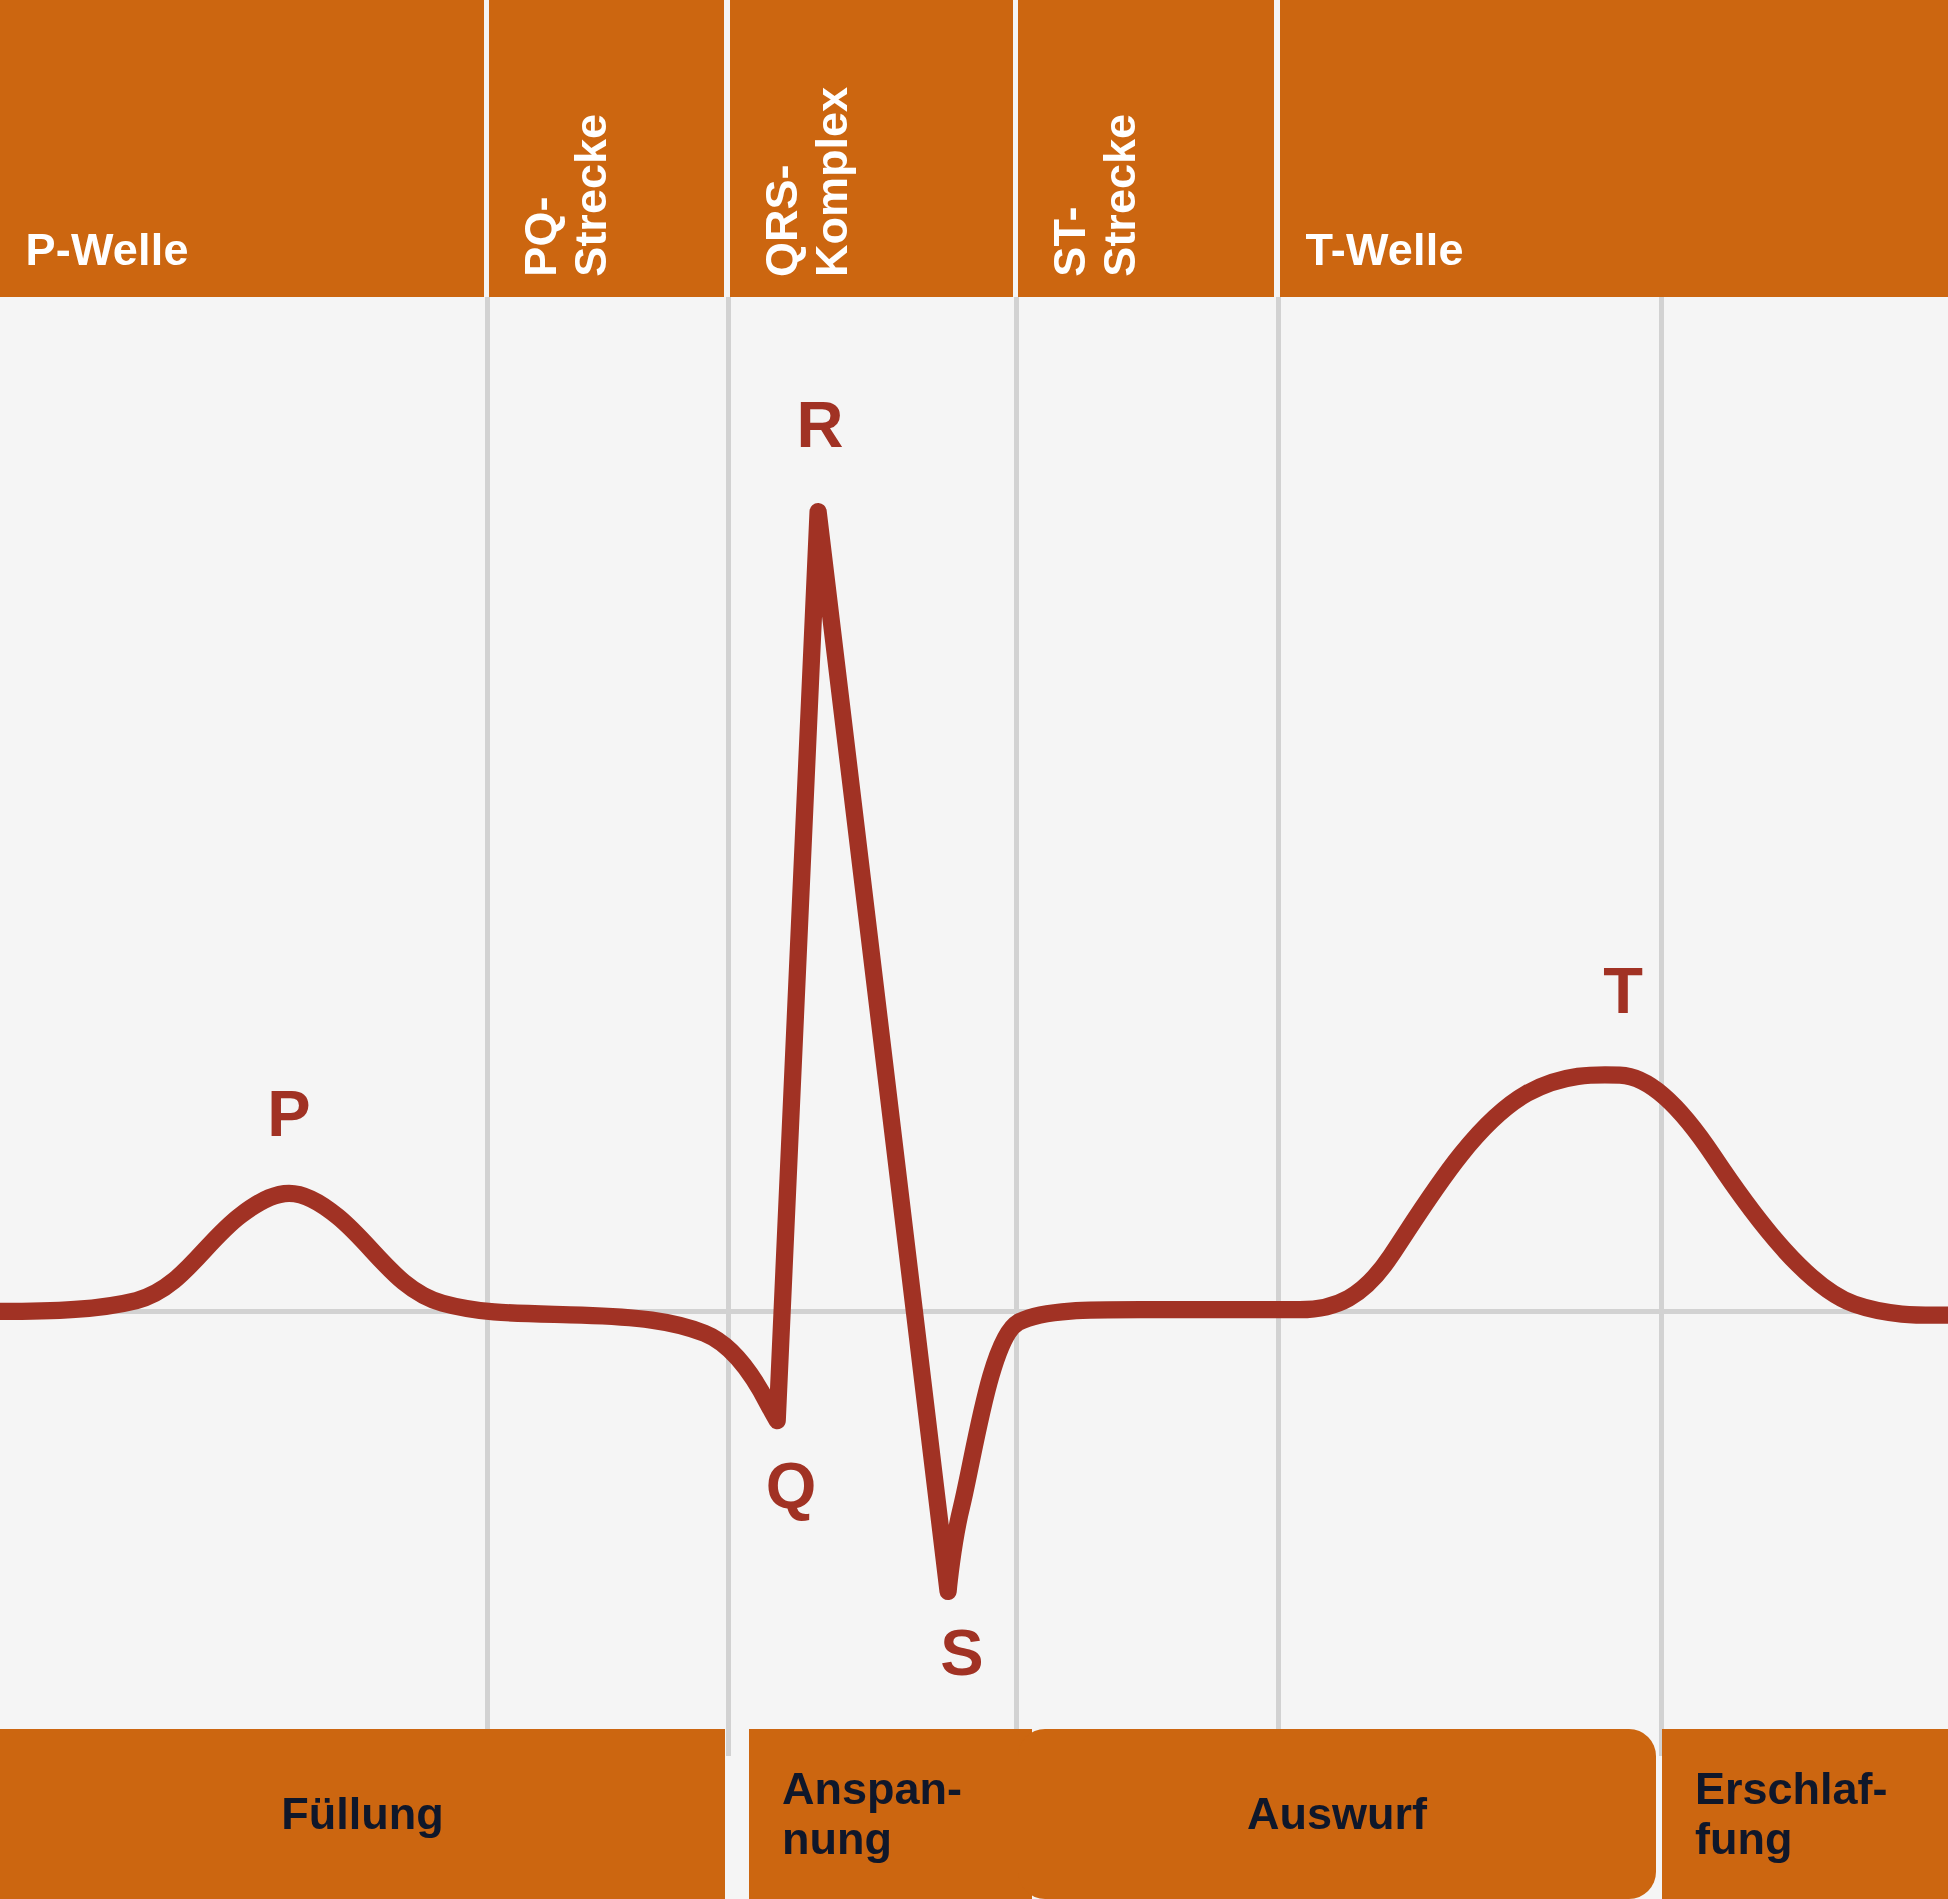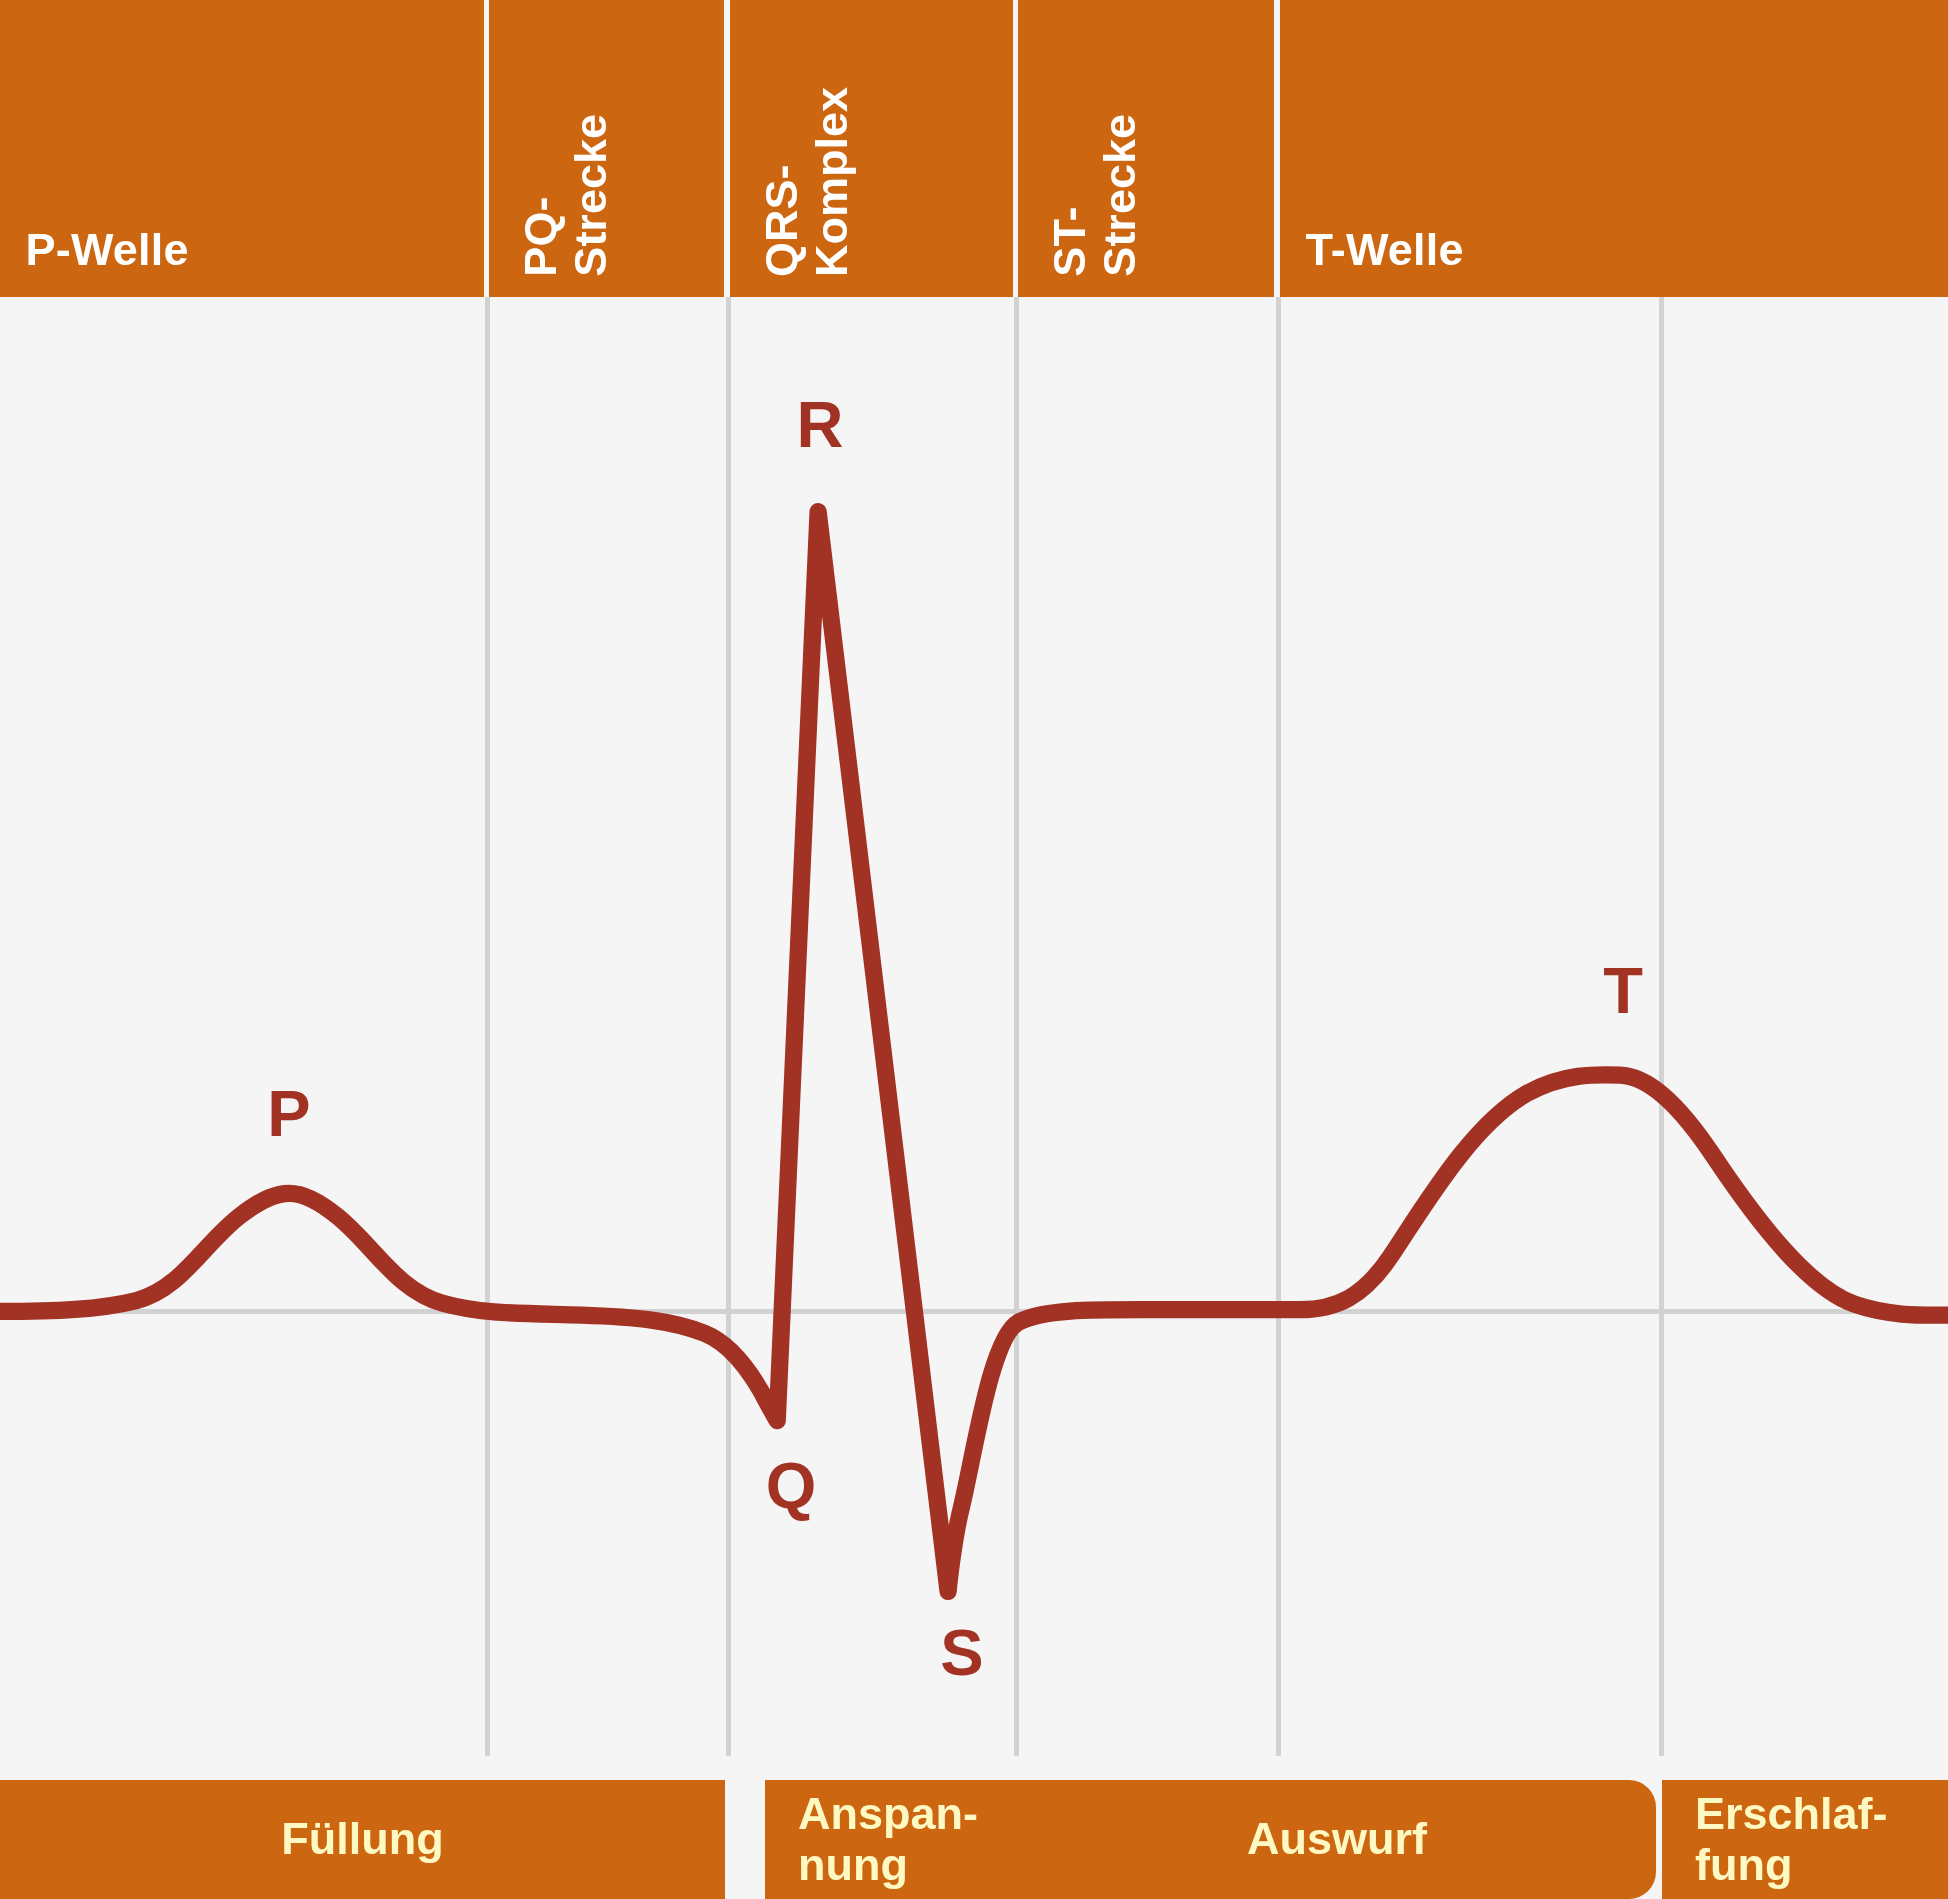--- a/index.html
+++ b/index.html
@@ -70,23 +70,23 @@
     position: absolute;
     bottom: 0;
     left: 0;
     width: 1948px;
     height: 143px;
     background: #f5f5f5;
   }
   .bottom-cell {
     position: absolute;
     bottom: 0;
-    height: 119px;
+    height: 170px;
     background: #cc6610;
-    color: #fef9c3;
+    color: #0f172a;
     display: flex;
     align-items: center;
     justify-content: center;
     text-align: center;
     font-size: 45px;
     font-weight: 600;
     line-height: 1.12;
     white-space: pre-line;
     padding: 5px 9px;
   }
@@ -216,21 +216,21 @@
     <div class="pt-label" style="left:962px; top:1323px;">S</div>
 
     <div class="pt-label" style="left:1623px; top:661px;">T</div>
 
   </div>
 
   <div class="bottom-band">
 
     <div class="bottom-cell" style="left:0px; width:725px;">Füllung</div>
 
-    <div class="bottom-cell" style="left:765px; width:283px; justify-content:flex-start; text-align:left; padding-left:33px;">Anspan-
+    <div class="bottom-cell" style="left:749px; width:283px; justify-content:flex-start; text-align:left; padding-left:33px;">Anspan-
 nung</div>
 
     <div class="bottom-cell" style="left:1018px; width:638px;border-radius:27px;">Auswurf</div>
 
     <div class="bottom-cell" style="left:1662px; width:286px; justify-content:flex-start; text-align:left; padding-left:33px;">Erschlaf-
 fung</div>
 
   </div>
 
 </div>

